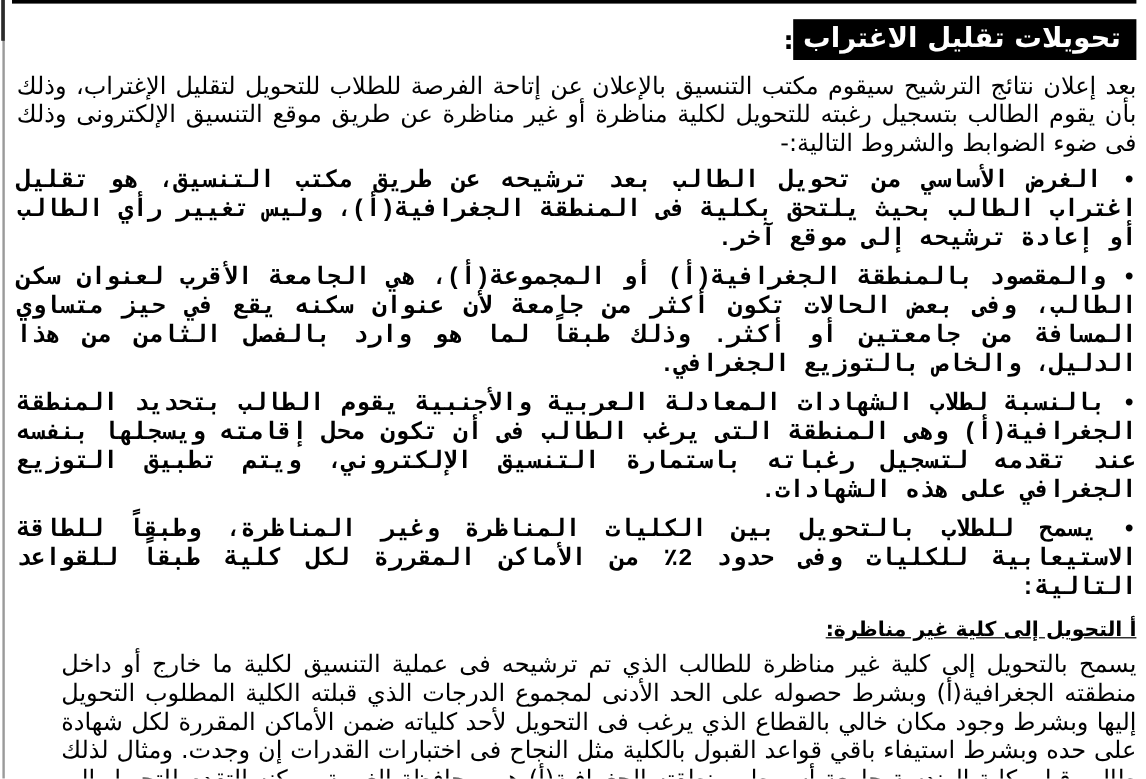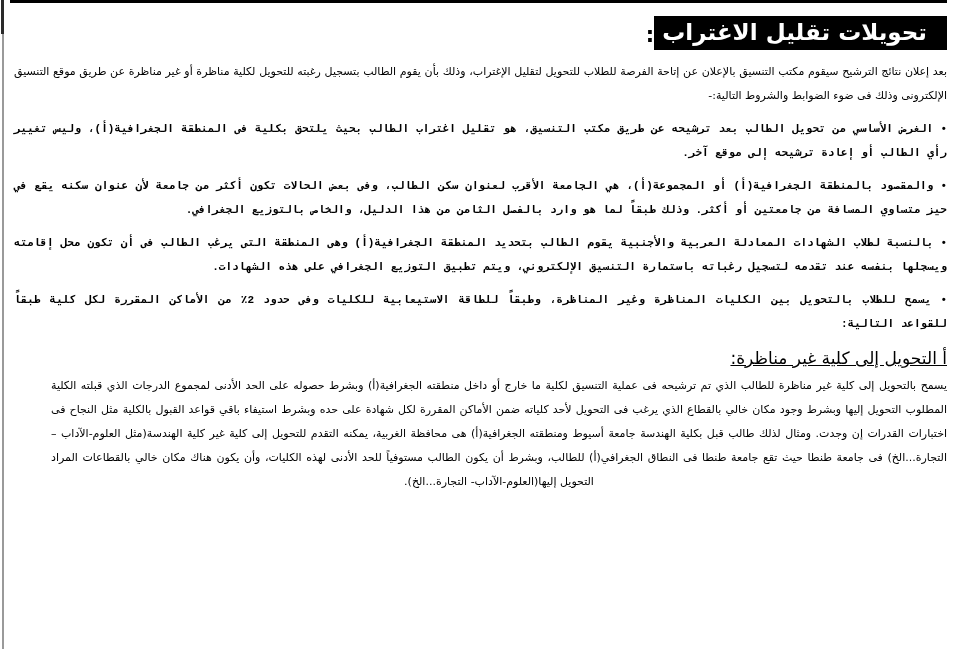--- a/index.html
+++ b/index.html
@@ -53,42 +53,42 @@
     line-height: 34px;
     white-space: nowrap;
   }
   .title-box {
     display: inline-block;
     background: #000000;
     color: #ffffff;
     font-weight: bold;
     font-size: 23px;
     line-height: 28px;
-    padding: 2px 20px 4px 8px;
+    padding: 2px 13px 4px 8px;
     letter-spacing: 0.5px;
   }
   .title-colon {
     font-weight: bold;
     font-size: 21px;
     color: #000000;
     vertical-align: bottom;
   }
   .para {
-    font-size: 11px;
+    font-size: 20px;
     line-height: 24px;
     text-align: justify;
     margin: 0 0 9px 0;
   }
   .para.bold {
     font-weight: bold;
     font-family: Liberation Mono, monospace;
   }
   .section-heading {
     font-size: 17px;
-    font-weight: normal;
+    font-weight: bold;
     text-decoration: underline;
     margin: 12px 0 6px 0;
     text-align: right;
   }
   .para.last-centered {
     text-align: justify;
     text-align-last: center;
     margin-bottom: 0;
     margin-left: 37px;
   }

